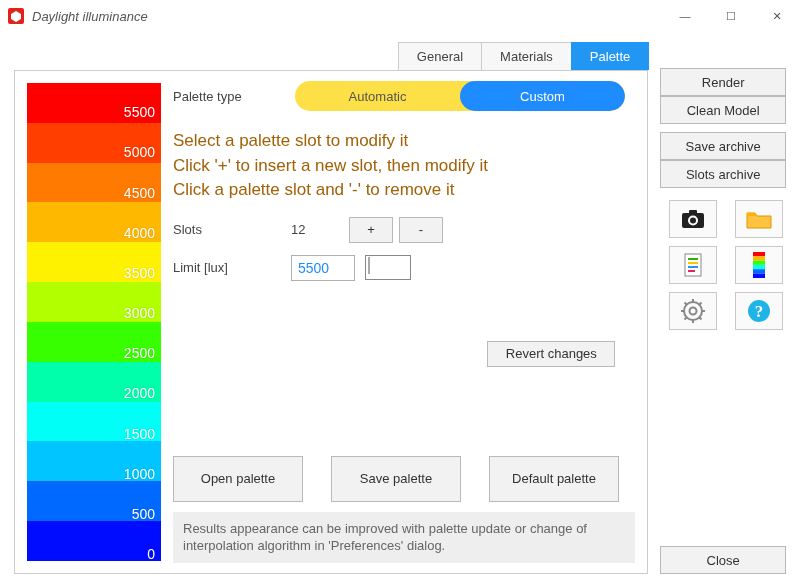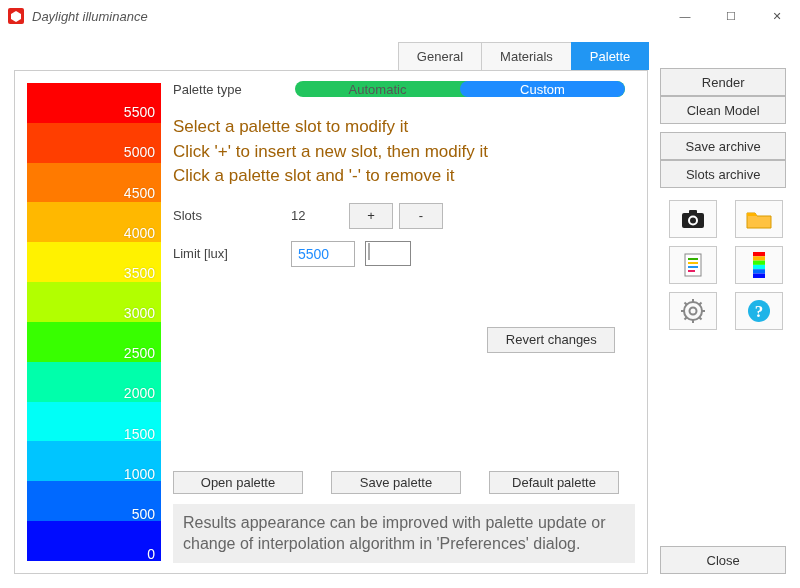--- a/index.html
+++ b/index.html
@@ -93,23 +93,23 @@
     align-items: flex-end;
     justify-content: flex-end;
     text-shadow: 0 0 2px rgba(0,0,0,0.2);
     padding-bottom: 1px;
   }
   .main-col { flex: 1; display: flex; flex-direction: column; }
   .row-inline { display: flex; align-items: center; gap: 12px; }
   .field-label { color: #444; width: 110px; }
   .segmented {
     display: flex;
-    background: #22c55e;
+    background: #fde047;
     border-radius: 16px;
-    height: 16px;
+    height: 30px;
     overflow: hidden;
     width: 330px;
   }
   .seg {
     flex: 1;
     display: flex;
     align-items: center;
     justify-content: center;
     color: #555;
     cursor: pointer;
@@ -174,26 +174,26 @@
     justify-content: flex-end;
     padding-right: 20px;
   }
   .revert-row .btn { min-width: 128px; }
   .bottom-buttons {
     margin-top: auto;
     display: flex;
     gap: 22px;
     margin-bottom: 10px;
   }
-  .bottom-buttons .btn { min-width: 130px; height: 23px; }
+  .bottom-buttons .btn { min-width: 130px; height: 46px; }
   .hint {
     background: #eeeeee;
     color: #666;
     padding: 8px 10px;
-    font-size: 16px;
+    font-size: 13px;
     line-height: 1.35;
   }
   .side-btn {
     height: 28px;
     border: 1px solid #b9b9b9;
     background: #f2f2f2;
     display: flex;
     align-items: center;
     justify-content: center;
     color: #333;

